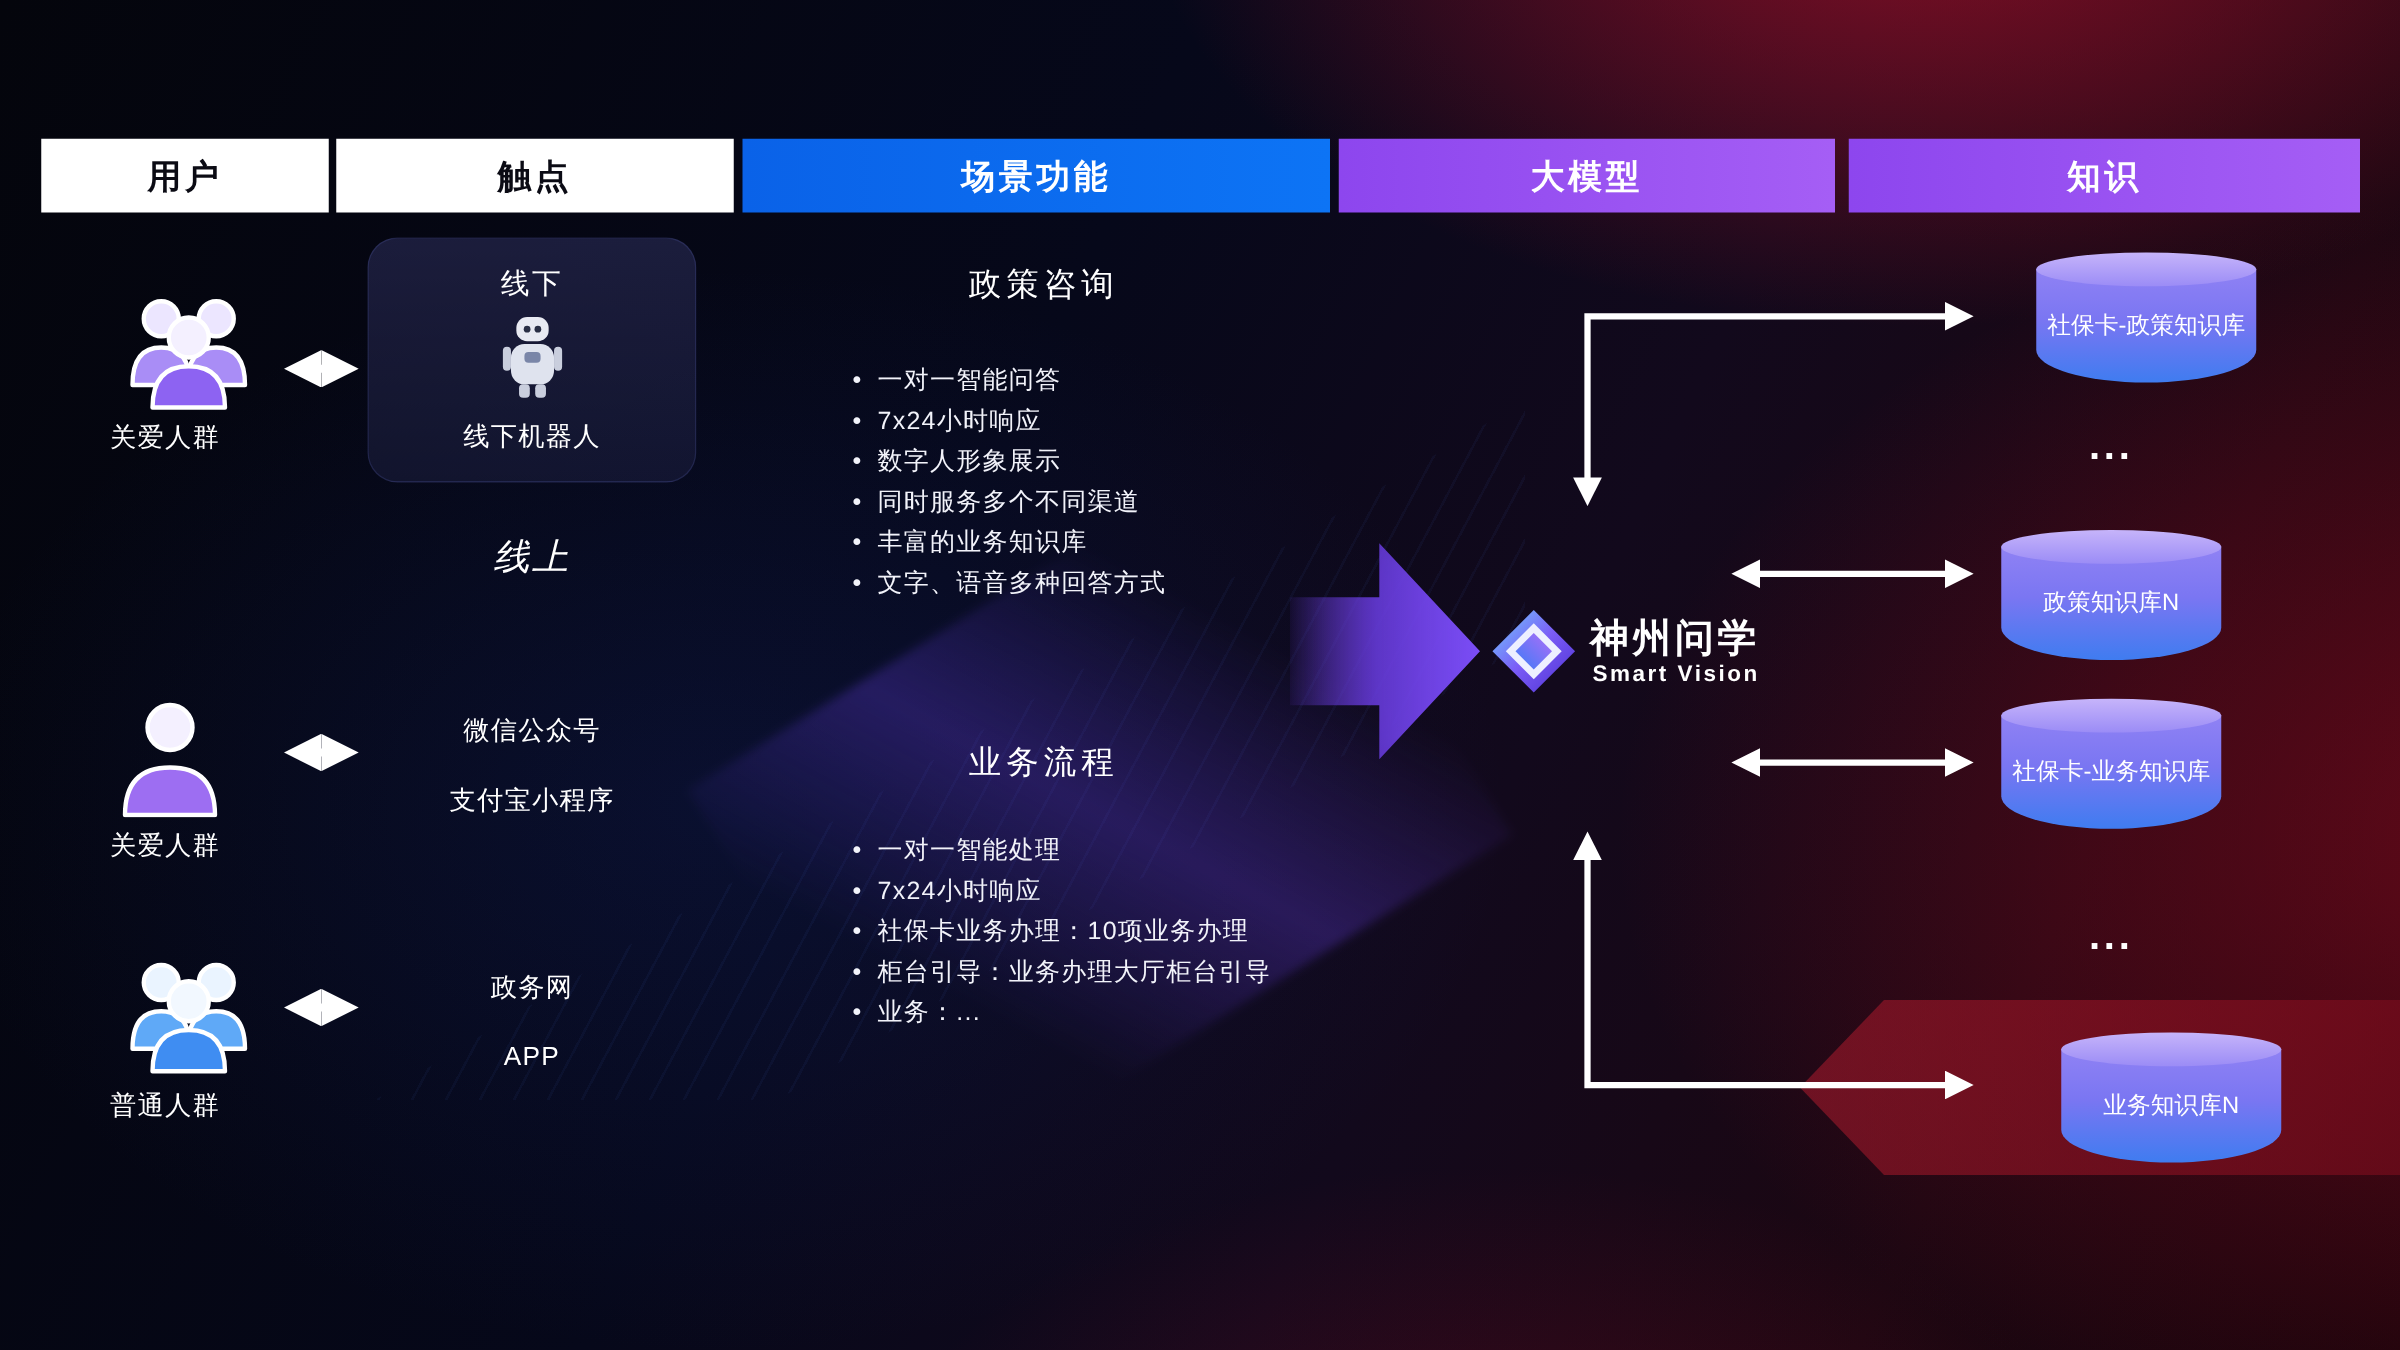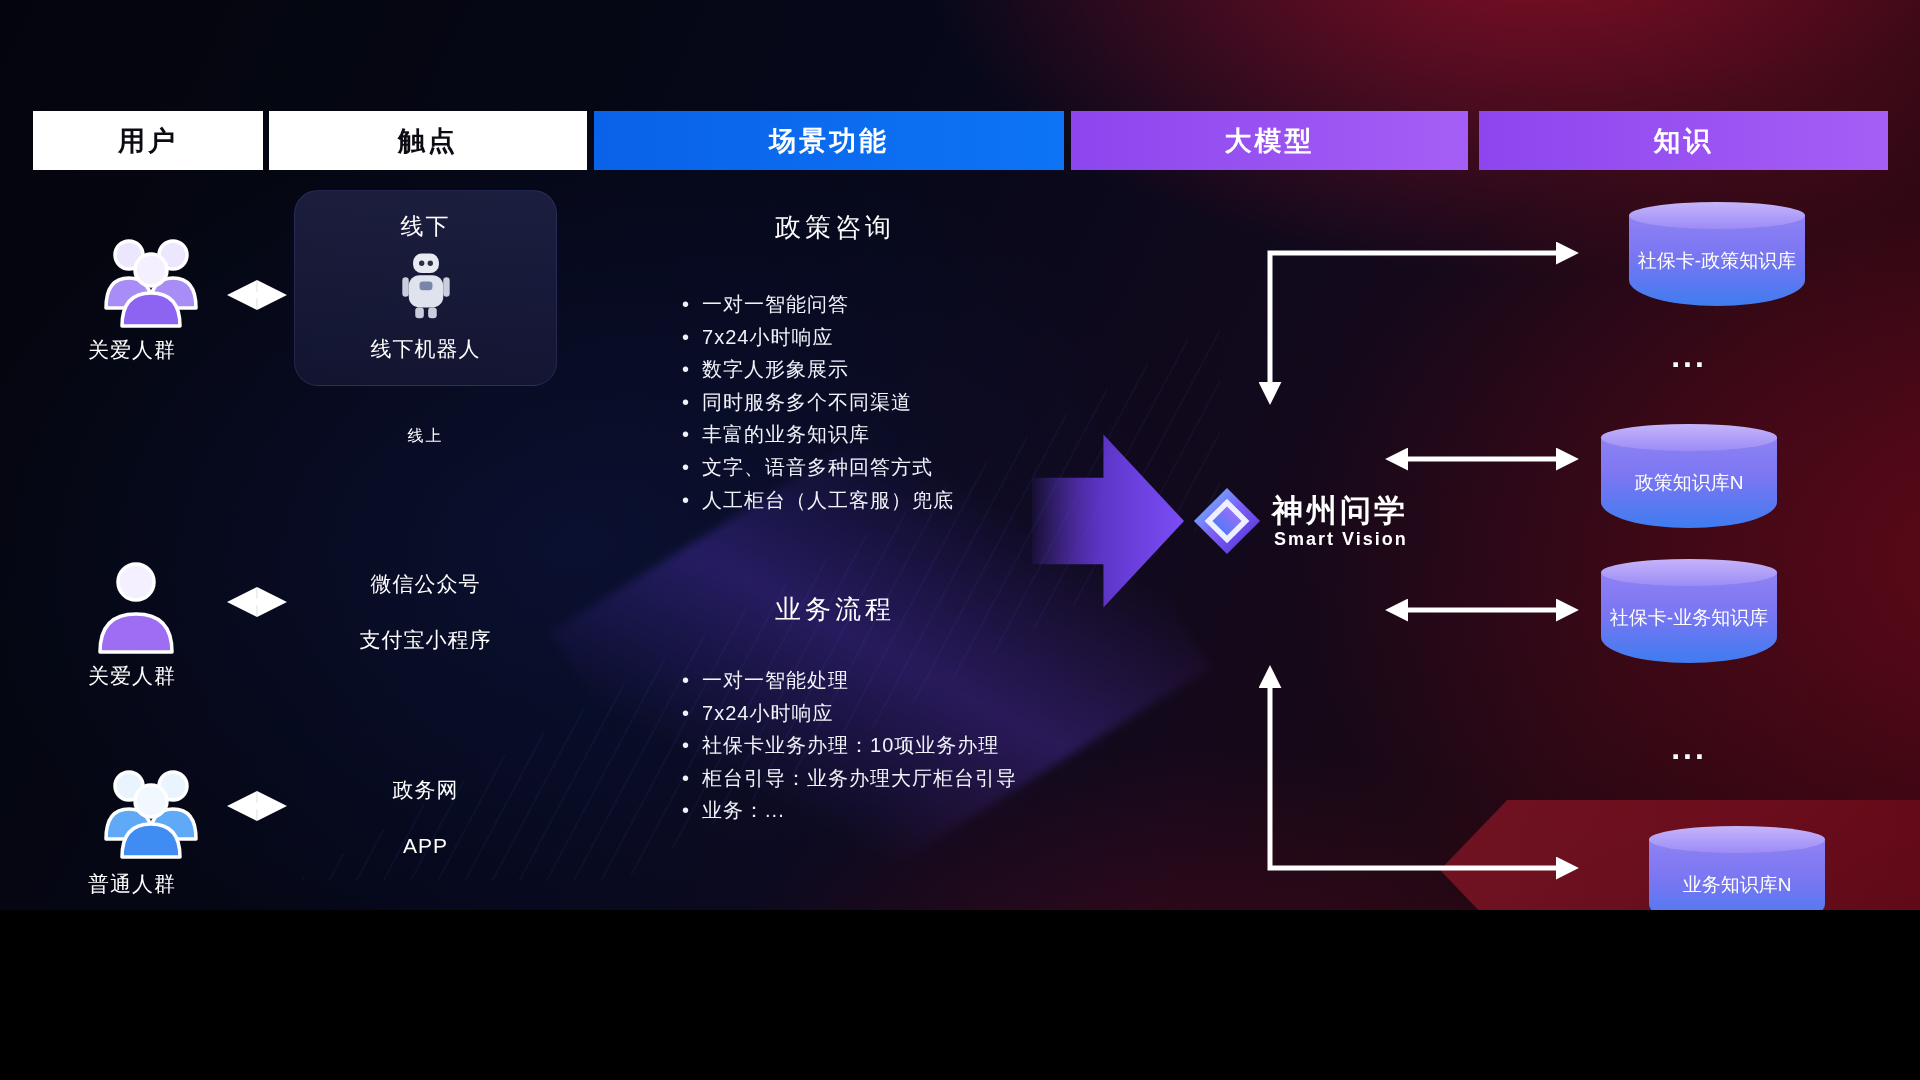--- a/index.html
+++ b/index.html
@@ -3,21 +3,21 @@
 <meta charset="utf-8">
 <style>
   * { box-sizing: border-box; margin: 0; padding: 0; }
   html, body { background: #000; }
   body {
     width: 1920px; height: 1080px; overflow: hidden;
     font-family: "Liberation Sans", "DejaVu Sans", sans-serif;
     color: #fff;
   }
   #stage {
-    position: relative; width: 1920px; height: 910px; overflow: hidden;
+    position: relative; width: 1920px; height: 1080px; overflow: hidden;
     background:
       radial-gradient(1000px 560px at 80% -8%, rgba(195,18,42,0.65), rgba(195,18,42,0) 62%),
       radial-gradient(1200px 800px at 108% 62%, rgba(165,12,35,0.55), rgba(165,12,35,0) 65%),
       radial-gradient(820px 460px at 62% 112%, rgba(140,10,30,0.30), rgba(140,10,30,0) 60%),
       radial-gradient(900px 620px at 30% 60%, rgba(25,45,130,0.22), rgba(25,45,130,0) 70%),
       linear-gradient(115deg, #04050c 0%, #06081a 40%, #12091c 62%, #1c0712 82%, #17040b 100%);
   }
   .decor { position: absolute; pointer-events: none; }
   .streaks {
     left: 300px; top: 320px; width: 920px; height: 560px; z-index: 0; opacity: .5;
@@ -54,21 +54,21 @@
   .user { position: absolute; width: 150px; z-index: 2; display: flex; flex-direction: column; align-items: flex-start; }
   .user-label { margin-top: 8px; font-size: 21px; letter-spacing: 1px; color: #fff; }
 
   
   .offline-box {
     position: absolute; left: 294px; top: 190px; width: 263px; height: 196px; z-index: 2;
     background: linear-gradient(180deg, rgba(46,48,94,0.55), rgba(28,30,62,0.55));
     border: 1px solid rgba(130,140,255,0.14); border-radius: 24px;
   }
   .tp-text { position: absolute; z-index: 2; width: 263px; left: 294px; text-align: center; color: #fff; }
-  .tp-big { font-size: 16px; letter-spacing: 2px; }
+  .tp-big { font-size: 29px; letter-spacing: 2px; font-style: italic; }
   .tp-sm  { font-size: 21px; letter-spacing: 1px; }
   .offline-title { position: absolute; top: 20px; left: 0; width: 100%; text-align: center; font-size: 23px; letter-spacing: 2px; }
   .robot-wrap { position: absolute; top: 60px; left: 0; width: 100%; display: flex; justify-content: center; }
   .offline-robot-label { position: absolute; top: 144px; left: 0; width: 100%; text-align: center; font-size: 21px; letter-spacing: 1px; }
 
   
   .scene-title {
     position: absolute; left: 660px; width: 350px; z-index: 2; text-align: center;
     font-size: 26px; letter-spacing: 4px; color: #fff;
   }
@@ -194,21 +194,20 @@
   <div class="tp-text tp-sm" style="top:834px;">APP</div>
 
   <div class="scene-title" style="top:210px;">政策咨询</div>
   <ul class="scene-list" style="top:288px;">
     <li>一对一智能问答</li>
     <li>7x24小时响应</li>
     <li>数字人形象展示</li>
     <li>同时服务多个不同渠道</li>
     <li>丰富的业务知识库</li>
     <li>文字、语音多种回答方式</li>
-    <li>人工柜台（人工客服）兜底</li>
   </ul>
 
   <div class="scene-title" style="top:592px;">业务流程</div>
   <ul class="scene-list" style="top:664px;">
     <li>一对一智能处理</li>
     <li>7x24小时响应</li>
     <li>社保卡业务办理：10项业务办理</li>
     <li>柜台引导：业务办理大厅柜台引导</li>
     <li>业务：...</li>
   </ul>

